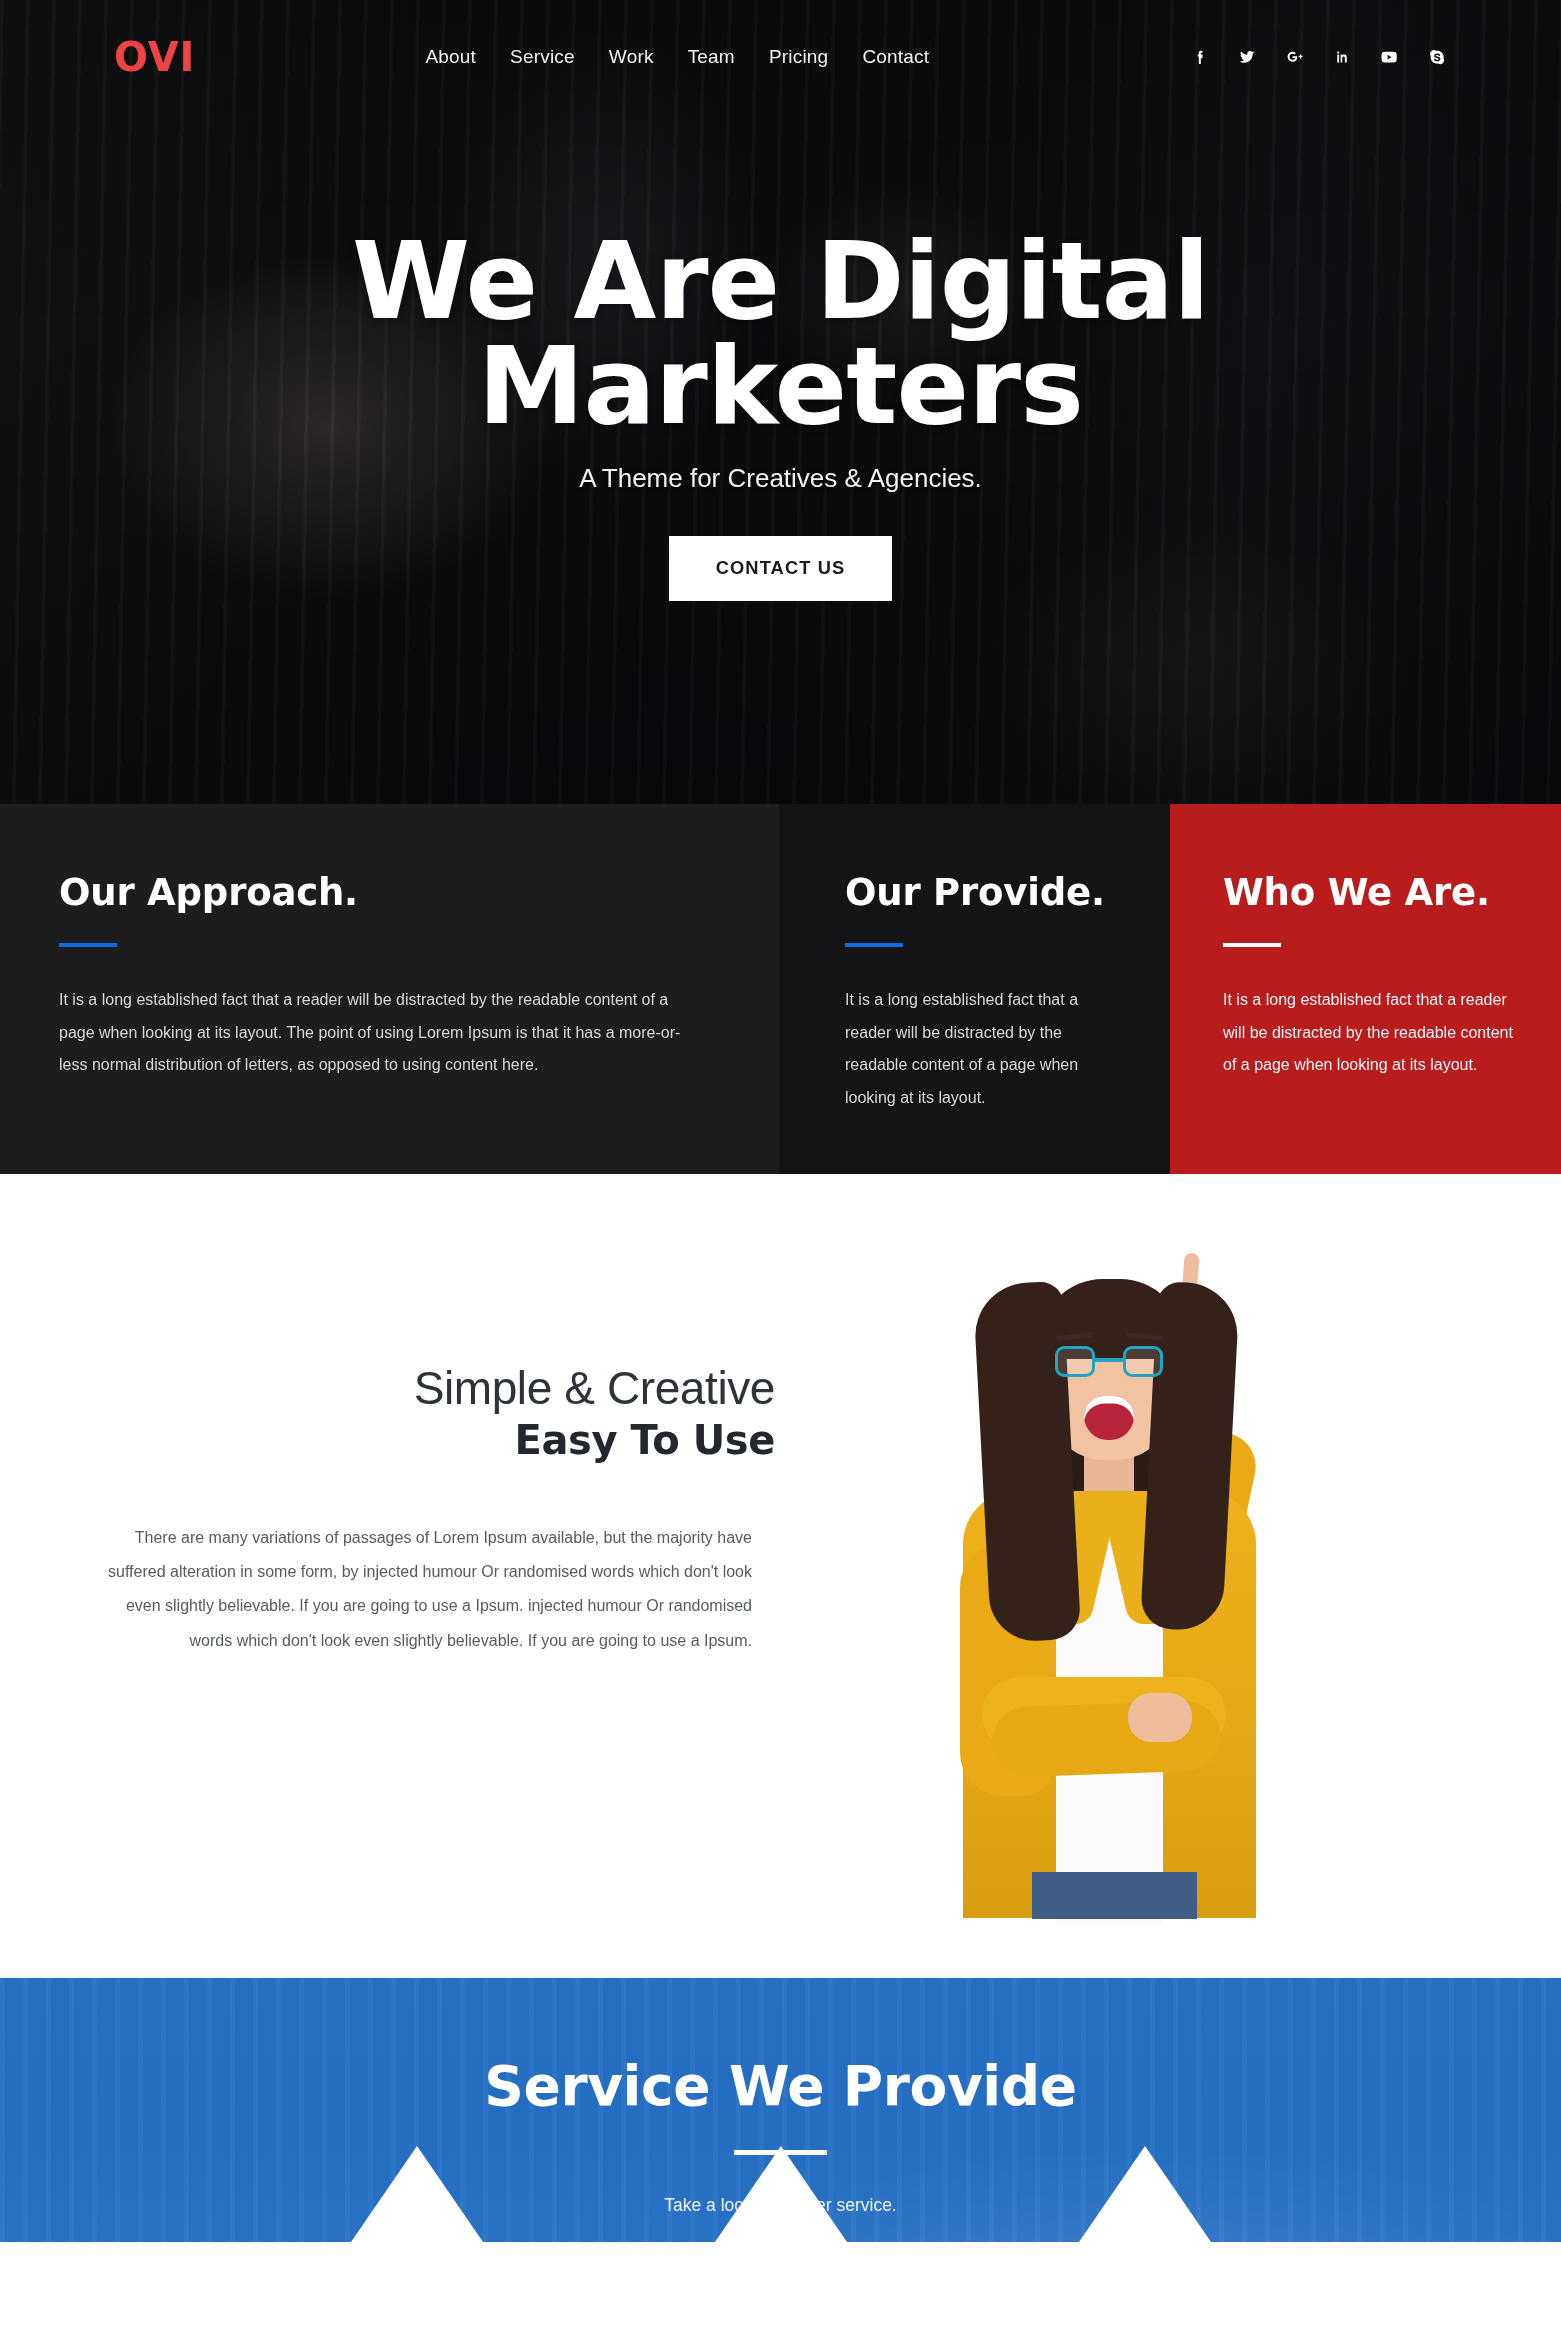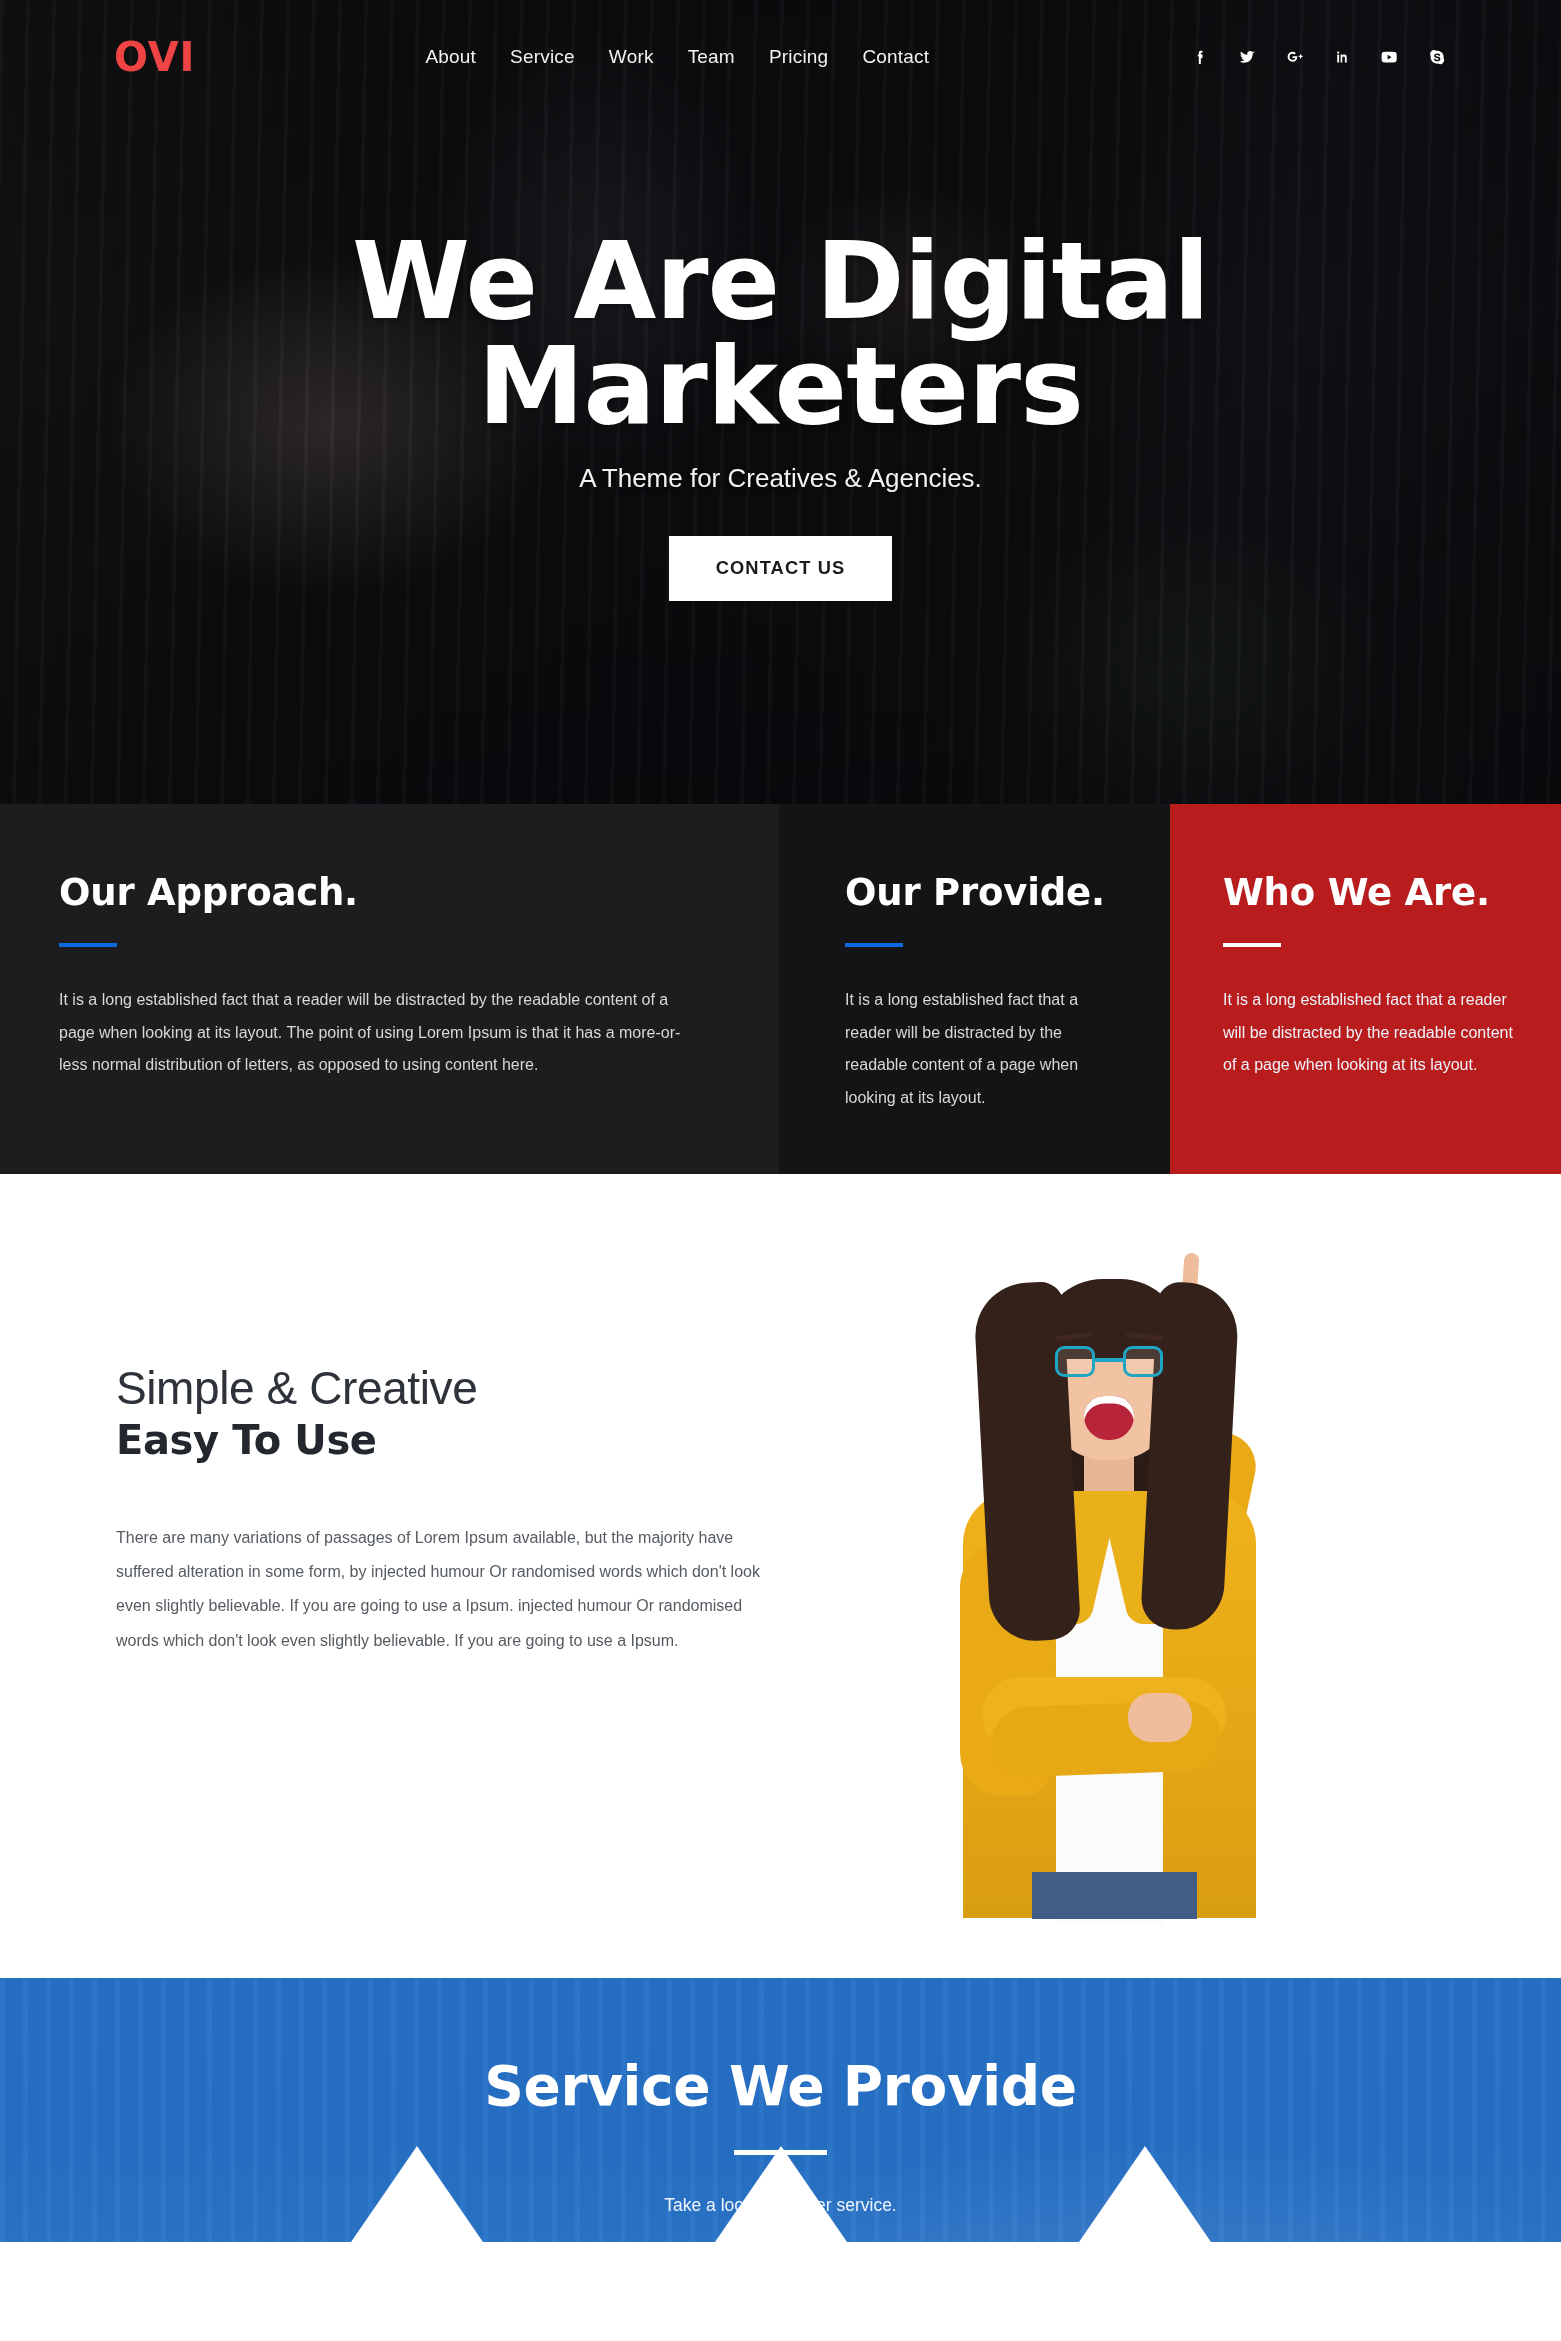--- a/index.html
+++ b/index.html
@@ -100,21 +100,21 @@
   .col-who .rule { background:#ffffff; }
   .col p {
     margin-top:37px; color:#d8d8d8; font-size:16px; line-height:2.05;
     font-family:"Liberation Sans", sans-serif;
   }
   .col-who p { color:#eef3fb; }
   .col-approach p { max-width:671px; }
 
   
   .easy { position:relative; width:1561px; height:804px; background:#fff; }
-  .easy-inner { position:absolute; left:116px; top:187px; width:675px; }
+  .easy-inner { position:absolute; left:100px; top:187px; width:675px;text-align:right; }
   .easy-h1 {
     font-size:46px; font-weight:400; color:#2d3339; letter-spacing:-0.4px;
     font-family:"Liberation Sans", sans-serif;
   }
   .easy-h2 {
     font-size:40px; font-weight:700; color:#22282e; letter-spacing:-0.4px;
     margin-top:1.5px;
     font-family:"DejaVu Sans", sans-serif;
   }
   .easy-p {

